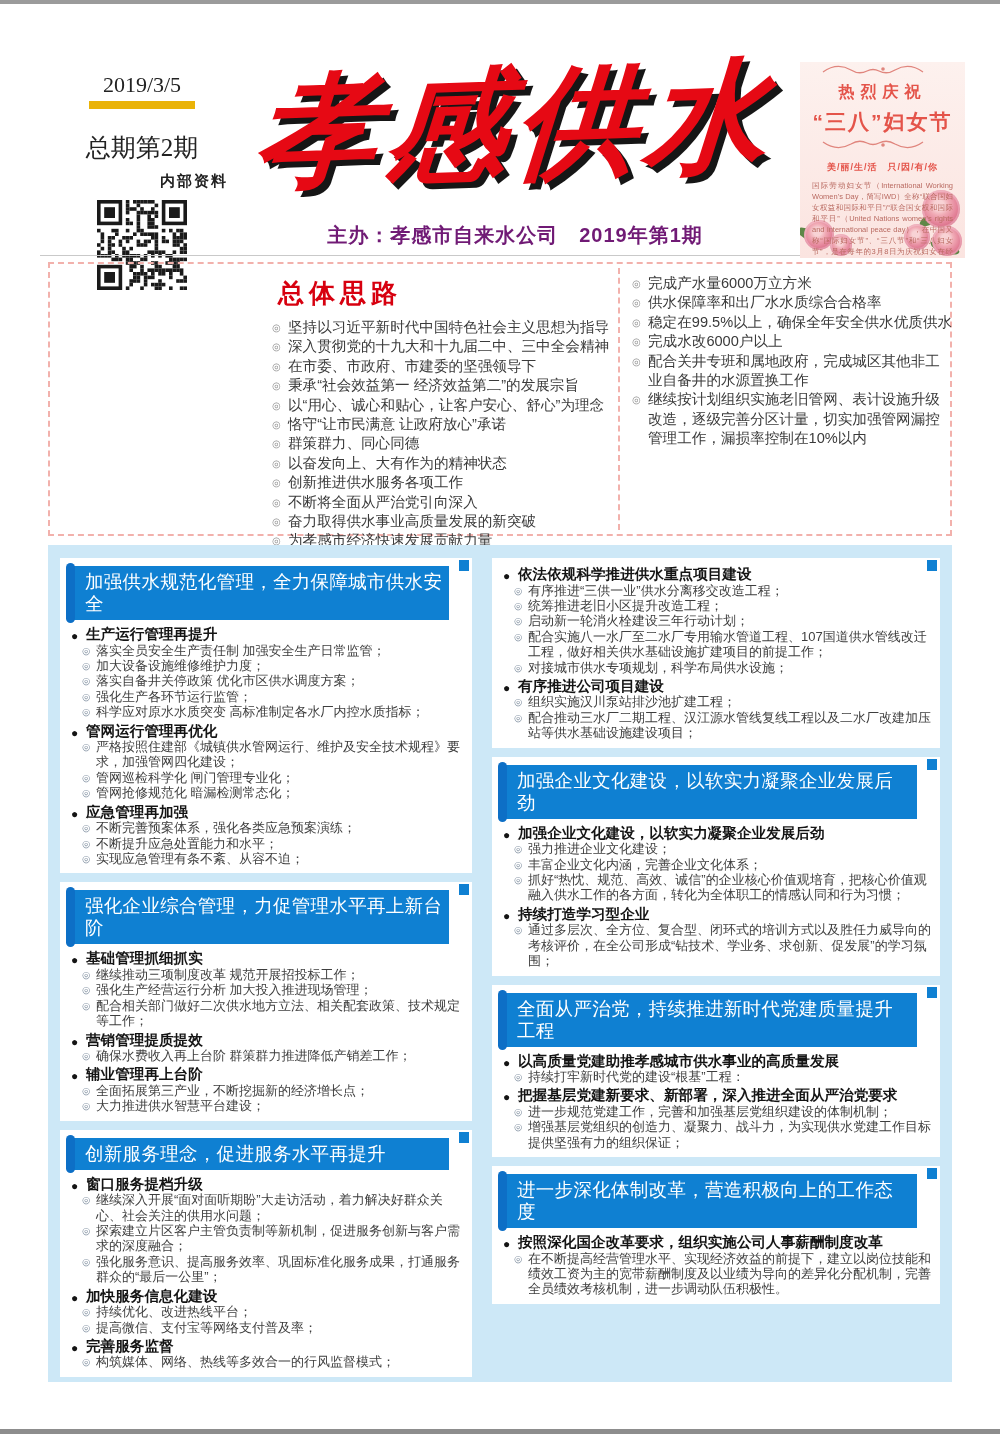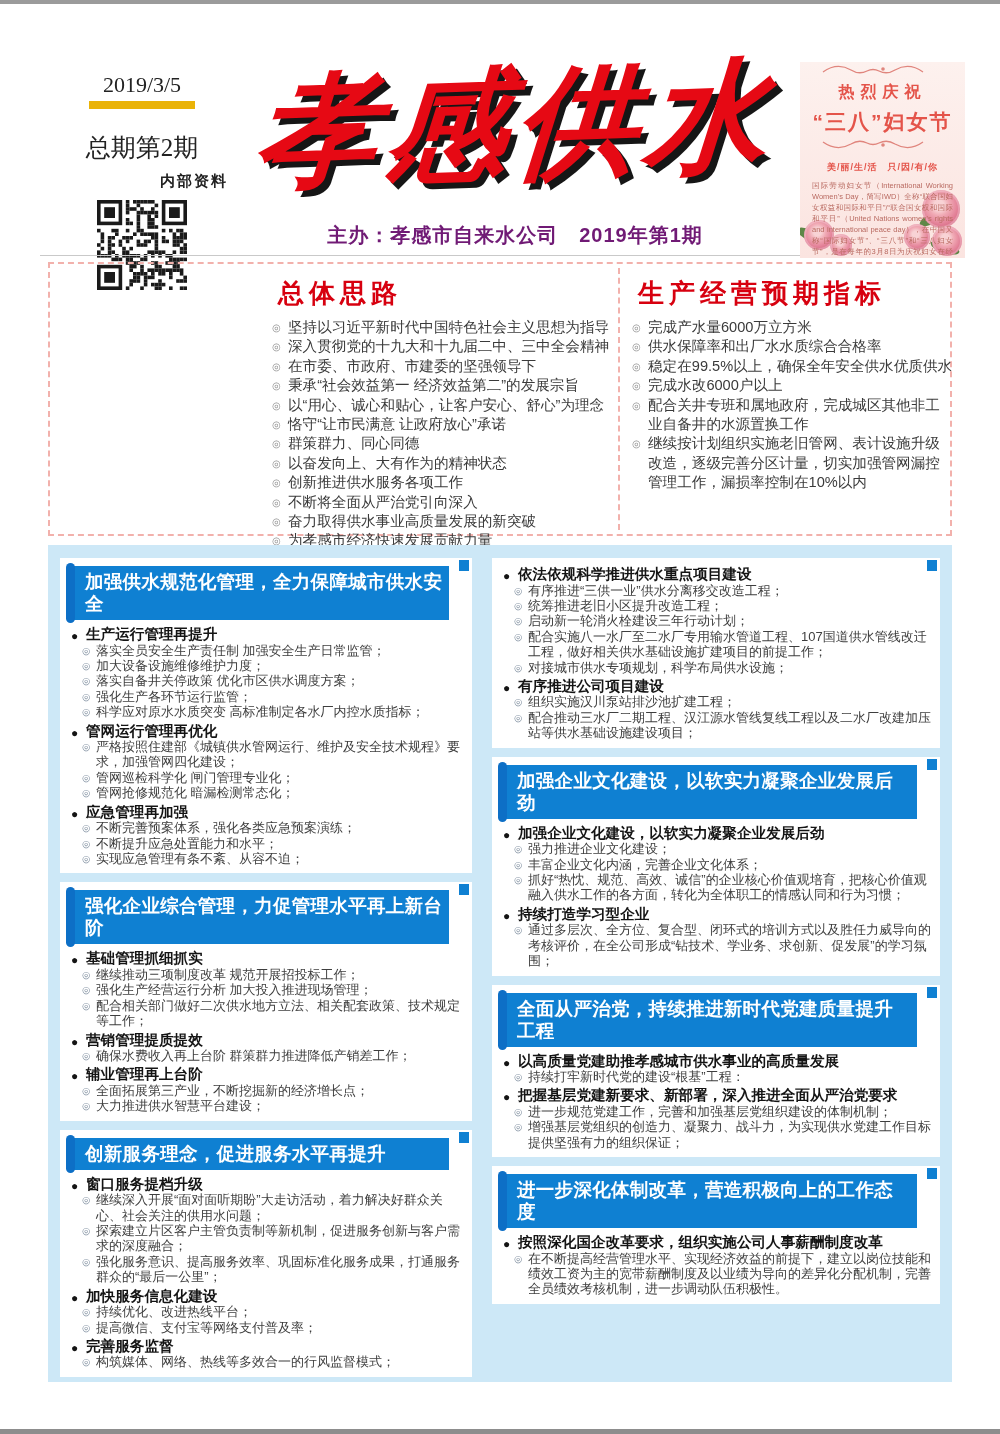--- a/index.html
+++ b/index.html
@@ -58,21 +58,21 @@
 
   
   .main{position:absolute;left:48px;top:545px;width:904px;height:837px;background:#cde8f7;
         box-sizing:border-box;padding:13px 12px 0;overflow:hidden;}
   .cols{display:flex;gap:20px;}
   .col{display:flex;flex-direction:column;gap:9px;}
   .col.left{width:412px;flex:none;}
   .col.right{flex:1;min-width:0;}
   .card{position:relative;background:#fff;padding:5px 9px 7px 11px;}
   .card-tab{position:absolute;top:2px;right:3px;width:10px;height:11px;background:#0f80d2;}
-  .card-hdr{position:relative;background:#0f80d2;color:#fff;font-weight:bold;font-size:18.5px;
+  .card-hdr{position:relative;background:#0f80d2;color:#fff;font-weight:normal;font-size:18.5px;
             line-height:22px;padding:5px 6px 5px 11px;margin:3px 14px 6px 3px;letter-spacing:0.3px;}
   .card-hdr::before{content:"";position:absolute;left:-8px;top:-3px;bottom:-3px;width:9px;
                     border-radius:5px;background:#0d6fc6;}
   .g-head{position:relative;padding-left:15px;font-size:14.6px;font-weight:bold;color:#141414;
           line-height:16.5px;margin-top:3px;}
   .g-head .mk{position:absolute;left:0;top:2px;font-size:12px;color:#141414;}
   .item{position:relative;padding-left:25px;font-size:13px;line-height:15.4px;color:#3e3e3e;}
   .item .mk{position:absolute;left:11px;top:0;color:#78889a;font-size:9.5px;line-height:15.4px;}
   .item.plain{padding-left:12px;}
 </style>
@@ -351,21 +351,20 @@
           <div class="plan-item"><span class="mk">◎</span><span>恪守“让市民满意 让政府放心”承诺</span></div>
           <div class="plan-item"><span class="mk">◎</span><span>群策群力、同心同德</span></div>
           <div class="plan-item"><span class="mk">◎</span><span>以奋发向上、大有作为的精神状态</span></div>
           <div class="plan-item"><span class="mk">◎</span><span>创新推进供水服务各项工作</span></div>
           <div class="plan-item"><span class="mk">◎</span><span>不断将全面从严治党引向深入</span></div>
           <div class="plan-item"><span class="mk">◎</span><span>奋力取得供水事业高质量发展的新突破</span></div>
           <div class="plan-item"><span class="mk">◎</span><span>为孝感市经济快速发展贡献力量</span></div>
         </div>
     </div>
     <div class="plan-col c1">
-      <div class="plan-title">生产经营预期指标</div>
       <div>
           <div class="plan-item"><span class="mk">◎</span><span>完成产水量6000万立方米</span></div>
           <div class="plan-item"><span class="mk">◎</span><span>供水保障率和出厂水水质综合合格率</span></div>
           <div class="plan-item"><span class="mk">◎</span><span>稳定在99.5%以上，确保全年安全供水优质供水</span></div>
           <div class="plan-item"><span class="mk">◎</span><span>完成水改6000户以上</span></div>
           <div class="plan-item"><span class="mk">◎</span><span>配合关井专班和属地政府，完成城区其他非工业自备井的水源置换工作</span></div>
           <div class="plan-item"><span class="mk">◎</span><span>继续按计划组织实施老旧管网、表计设施升级改造，逐级完善分区计量，切实加强管网漏控管理工作，漏损率控制在10%以内</span></div>
         </div>
     </div>
   </div>

